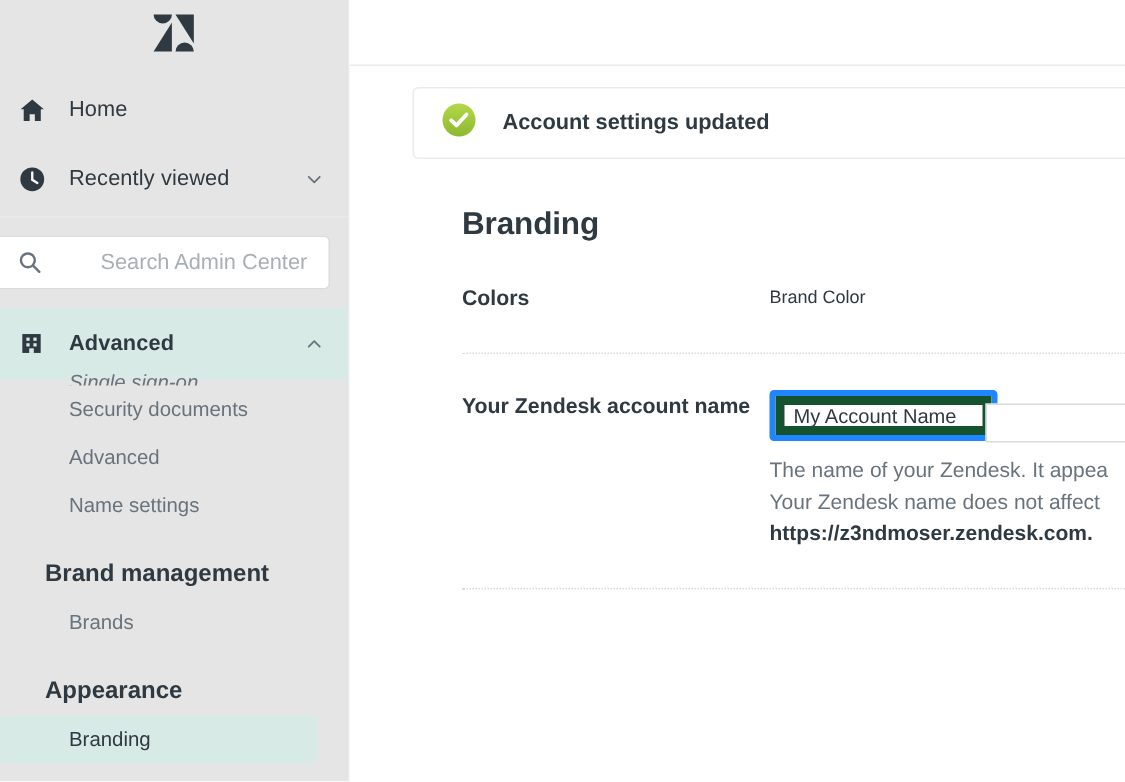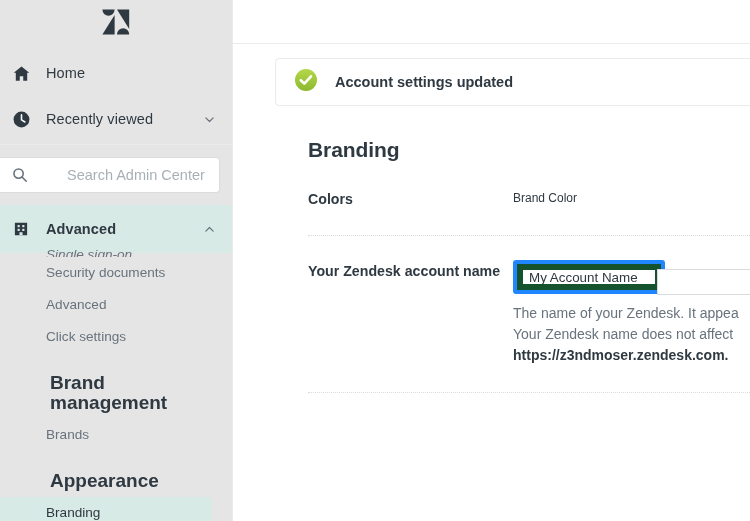--- a/index.html
+++ b/index.html
@@ -147,24 +147,24 @@
   .sub-item.clipped-top {
     height: 12px;
     overflow: hidden;
     padding-top: 0;
     padding-bottom: 0;
     line-height: 20px;
     margin-top: -8px;
     font-style: italic;
   }
   .sub-head {
-    font-size: 19px;
+    font-size: 16px;
     color: #2f3941;
     font-weight: 700;
-    padding: 6px 12px 6px 50px;
+    padding: 6px 12px 6px 30px;
     line-height: 20px;
     margin-top: 14px;
   }
   .sub-item.active {
     background: #d8eae6;
     color: #2f3941;
     border-radius: 4px;
     margin-right: 20px;
   }
 
@@ -367,21 +367,21 @@
         </svg>
       </span>
     </div>
 
     <div class="subnav">
 
       <div class="sub-item clipped-top">Single sign-on</div>
 
       <div class="sub-item">Security documents</div>
       <div class="sub-item">Advanced</div>
-      <div class="sub-item">Click settings</div>
+      <div class="sub-item">Name settings</div>
 
       <div class="sub-head">Brand management</div>
       <div class="sub-item">Brands</div>
 
       <div class="sub-head">Appearance</div>
       <div class="sub-item active">Branding</div>
 
     </div>
 
   </div>

